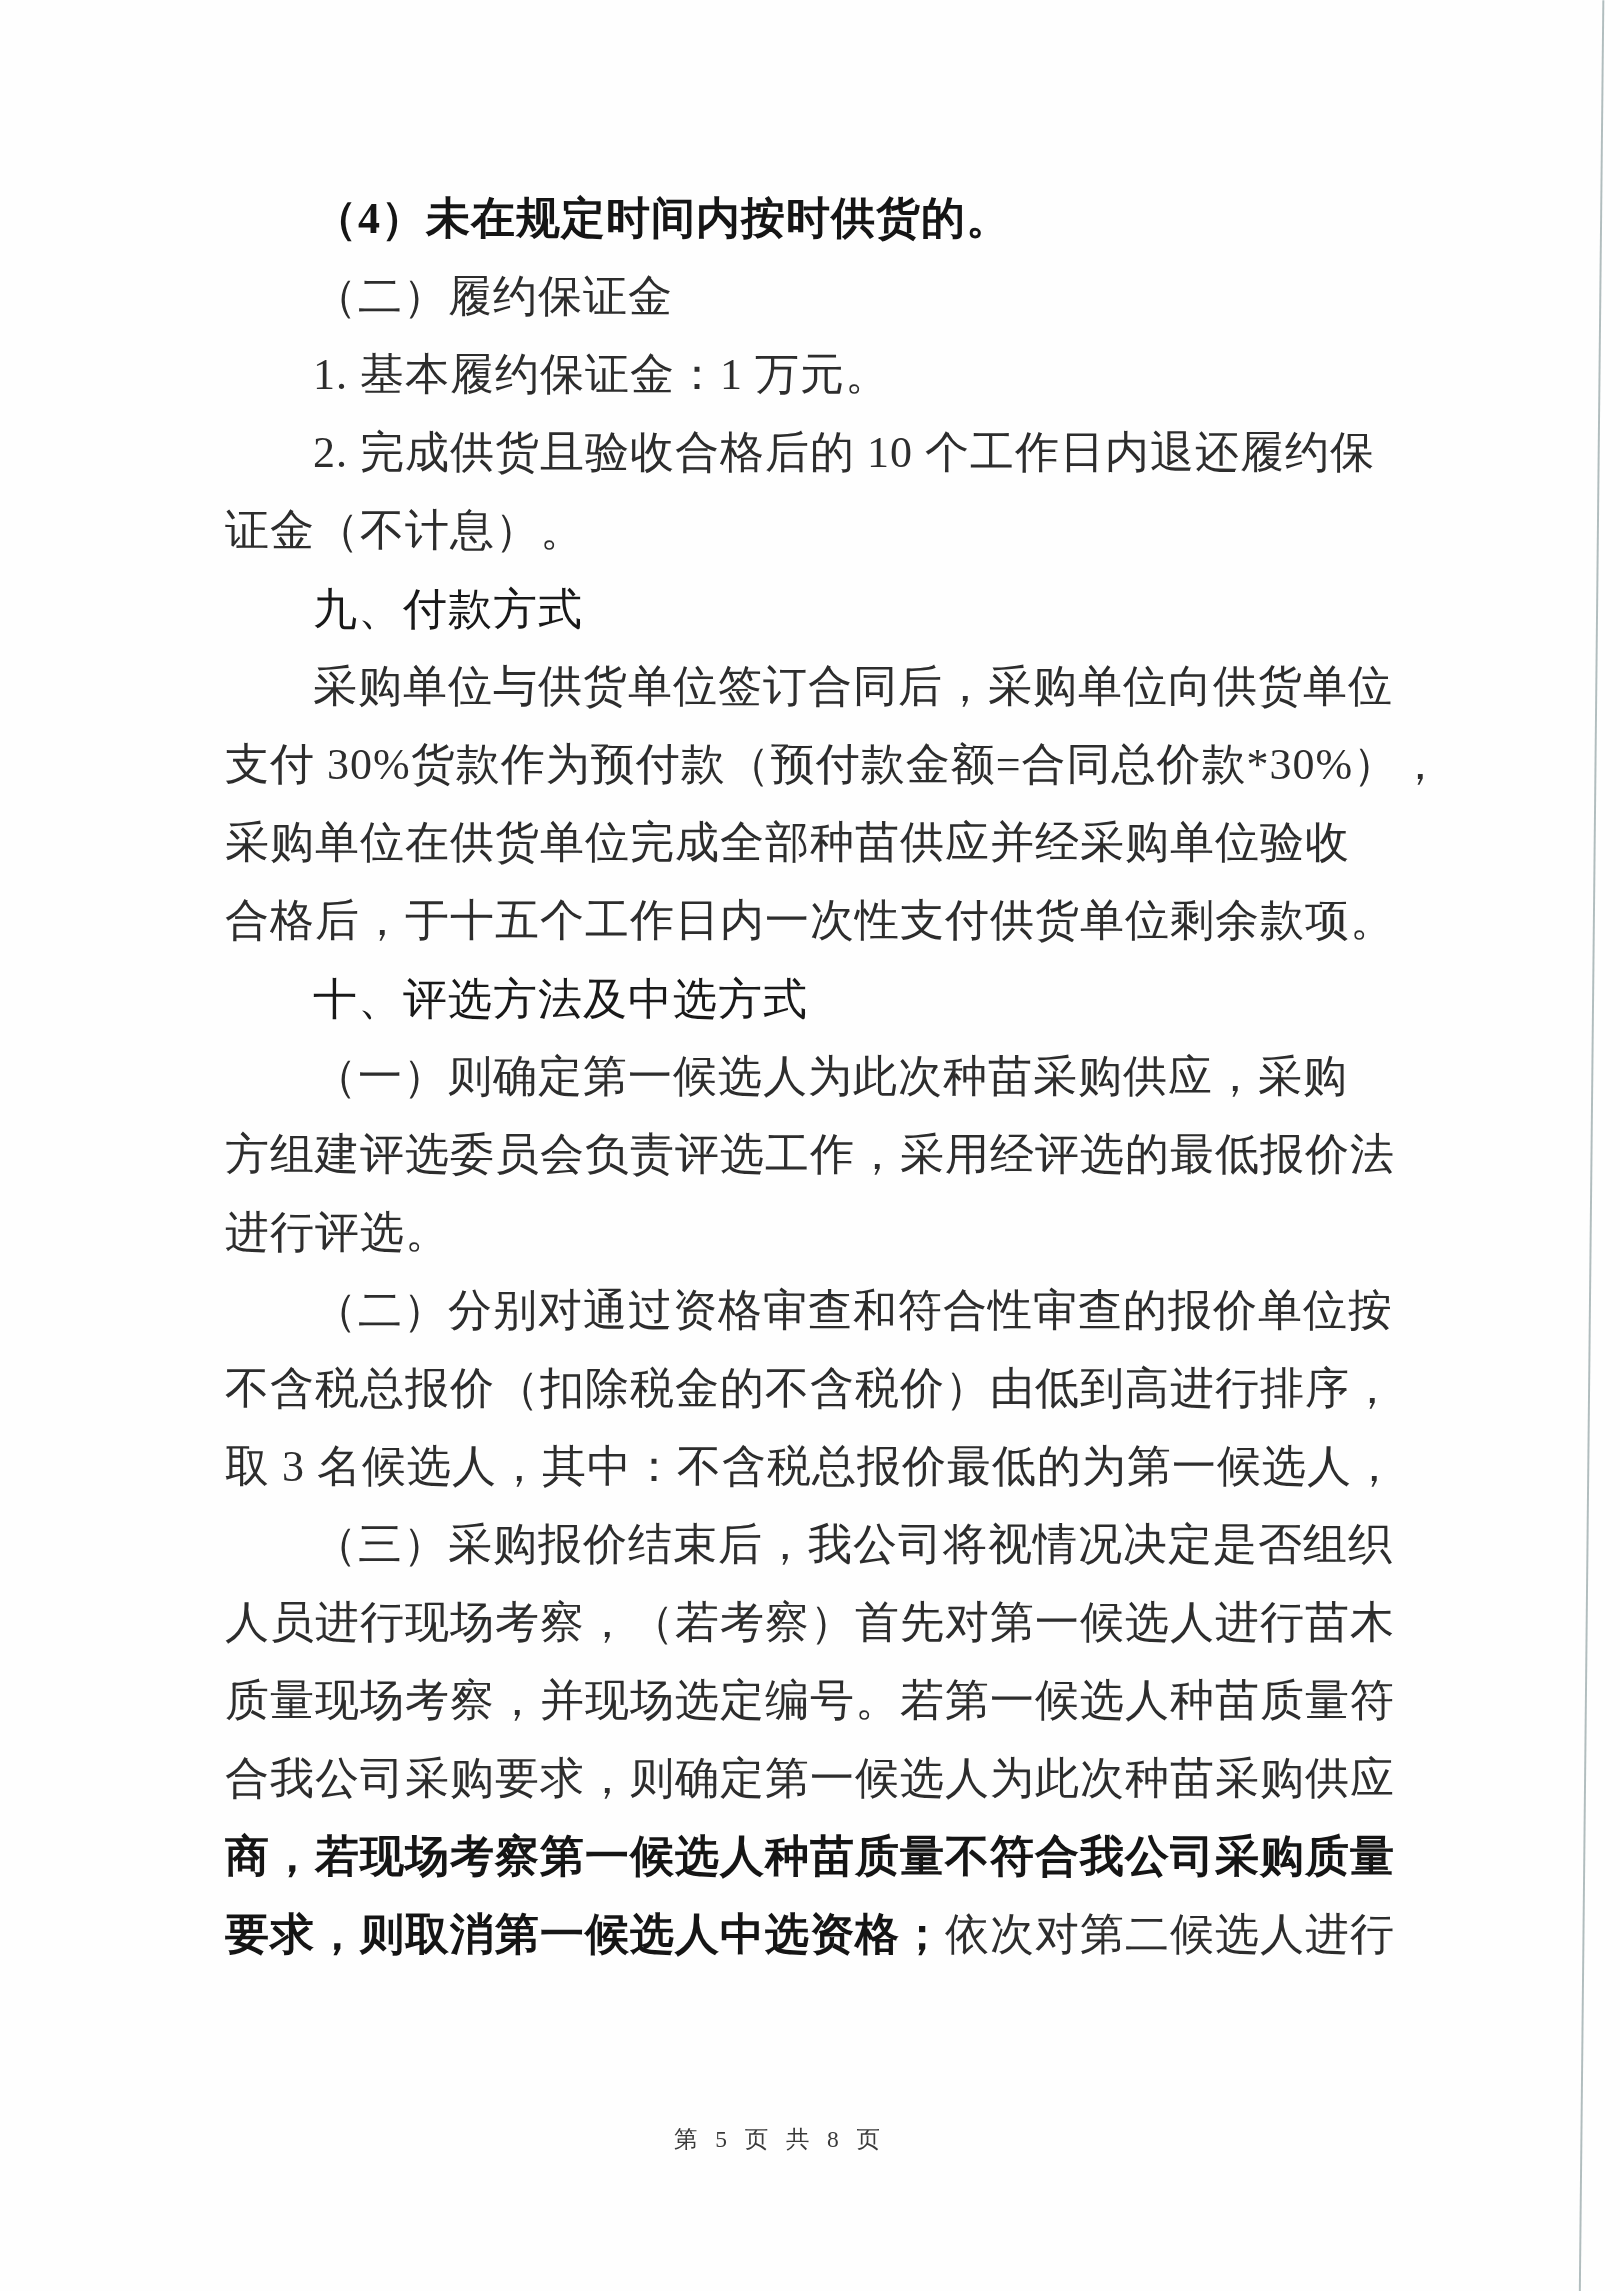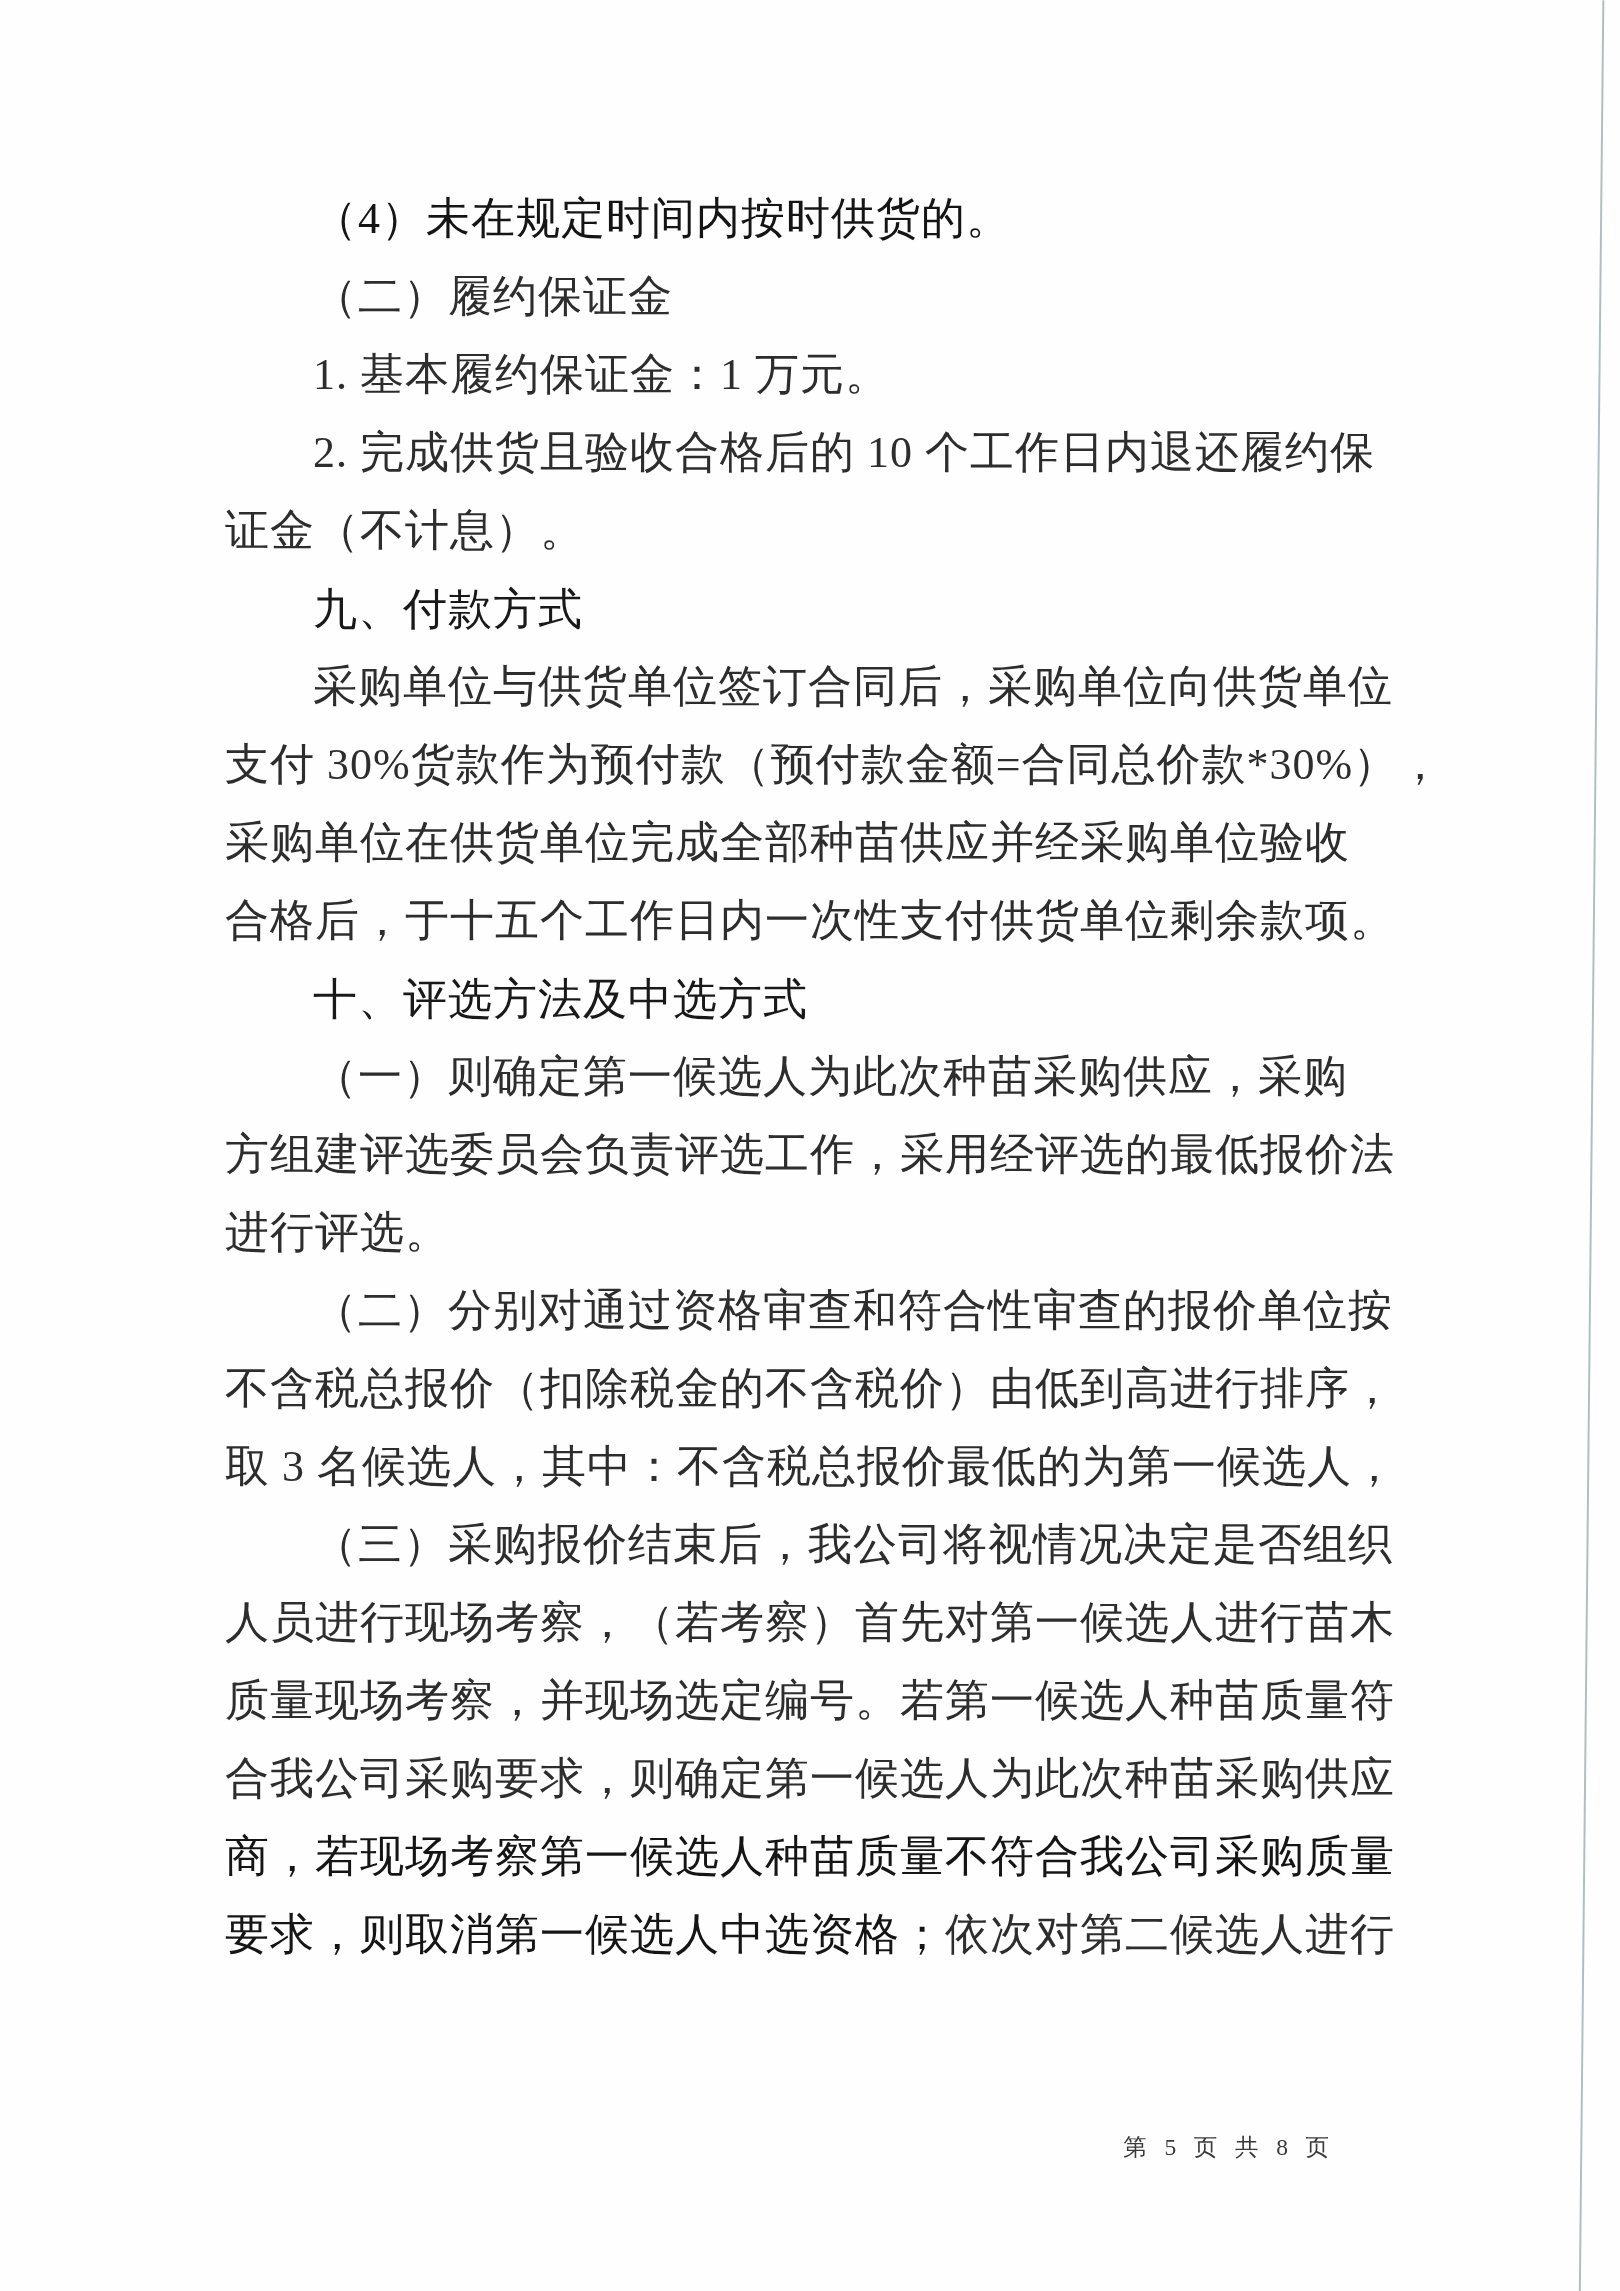--- a/index.html
+++ b/index.html
@@ -39,33 +39,32 @@
   }
   .line.indent {
     padding-left: 88px;
   }
   .line.heading .seg {
     font-family: "Liberation Sans", sans-serif;
     font-weight: 400;
     color: #191919;
   }
   .seg.bold {
-    font-weight: 400;
+    font-weight: 700;
     color: #151515;
   }
   .footer {
     position: absolute;
     top: 2123px;
     left: 225px;
     width: 1110px;
-    text-align: right;
+    text-align: center;
     font-size: 23.5px;
     letter-spacing: 5.9px;
     color: #3a3a3a;
-    margin-top: 8px;
   }
   .scan-svg {
     position: absolute;
     left: 0; top: 0;
     width: 1620px;
     height: 2292px;
     pointer-events: none;
   }
 </style>
 </head>

